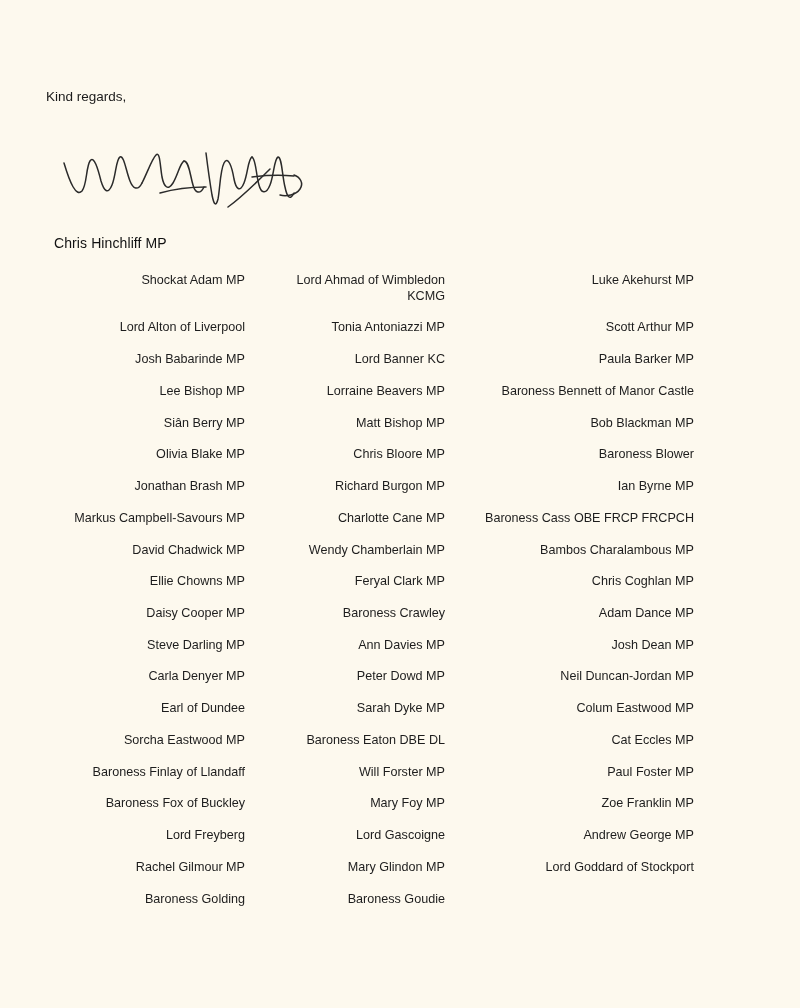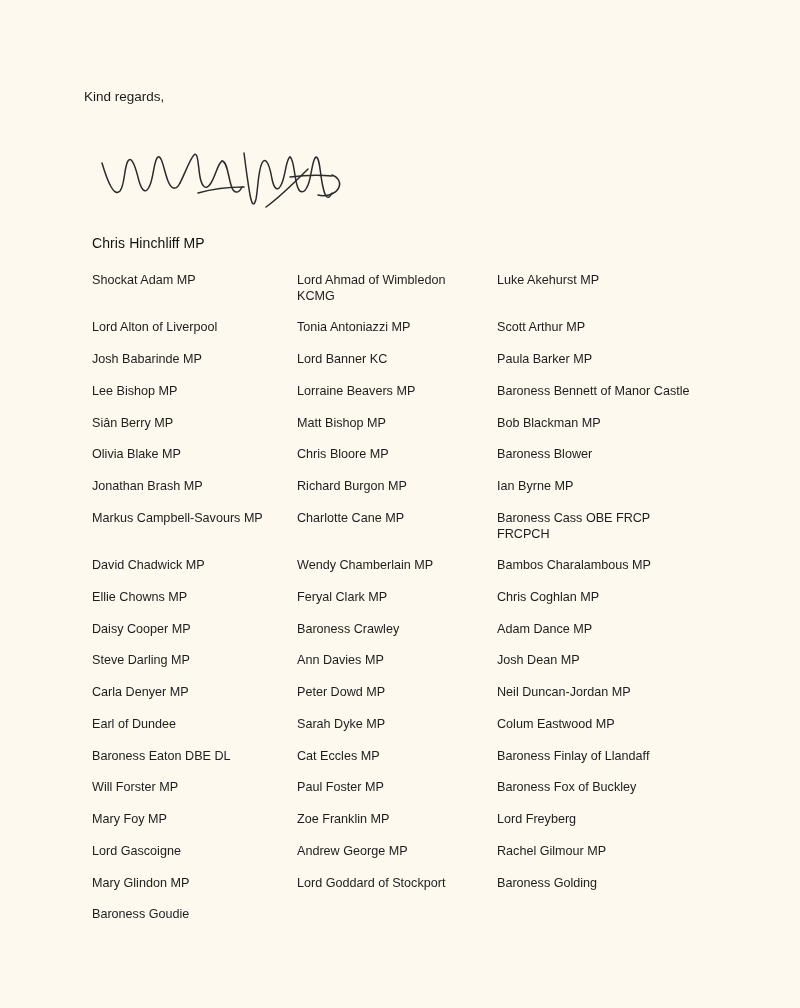--- a/index.html
+++ b/index.html
@@ -12,21 +12,21 @@
     background: #fdf9ee;
     font-family: "Liberation Sans", sans-serif;
     color: #1a1a1a;
     overflow: hidden;
   }
   .page {
     position: relative;
     width: 800px;
     height: 961px;
     box-sizing: border-box;
-    padding: 88px 92px 0 84px;
+    padding: 88px 92px 0 46px;
   }
   .closing {
     font-size: 13.5px;
     line-height: 1.4;
     color: #1b1b1b;
     margin: 0 0 18px 0;
   }
   .signature-block {
     height: 110px;
     position: relative;
@@ -41,20 +41,21 @@
     color: #111;
     margin: 0 0 22px 8px;
     letter-spacing: 0.1px;
   }
   .names-grid {
     display: grid;
     grid-template-columns: 205px 200px 1fr;
     column-gap: 0px;
     row-gap: 0px;
     margin-left: 8px;
+    text-align: right;
   }
   .name-cell {
     font-size: 12.6px;
     line-height: 1.25;
     color: #1d1d1d;
     padding: 0 14px 16px 0;
     min-height: 16px;
     box-sizing: border-box;
   }
   .name-cell.empty {
@@ -136,20 +137,21 @@
     <div class="name-cell">Josh Dean MP</div>
 
     <div class="name-cell">Carla Denyer MP</div>
     <div class="name-cell">Peter Dowd MP</div>
 
     <div class="name-cell">Neil Duncan-Jordan MP</div>
     <div class="name-cell">Earl of Dundee</div>
     <div class="name-cell">Sarah Dyke MP</div>
 
     <div class="name-cell">Colum Eastwood MP</div>
+    <div class="name-cell">Sorcha Eastwood MP</div>
     <div class="name-cell">Baroness Eaton DBE DL</div>
 
     <div class="name-cell">Cat Eccles MP</div>
     <div class="name-cell">Baroness Finlay of Llandaff</div>
     <div class="name-cell">Will Forster MP</div>
 
     <div class="name-cell">Paul Foster MP</div>
     <div class="name-cell">Baroness Fox of Buckley</div>
     <div class="name-cell">Mary Foy MP</div>
 

